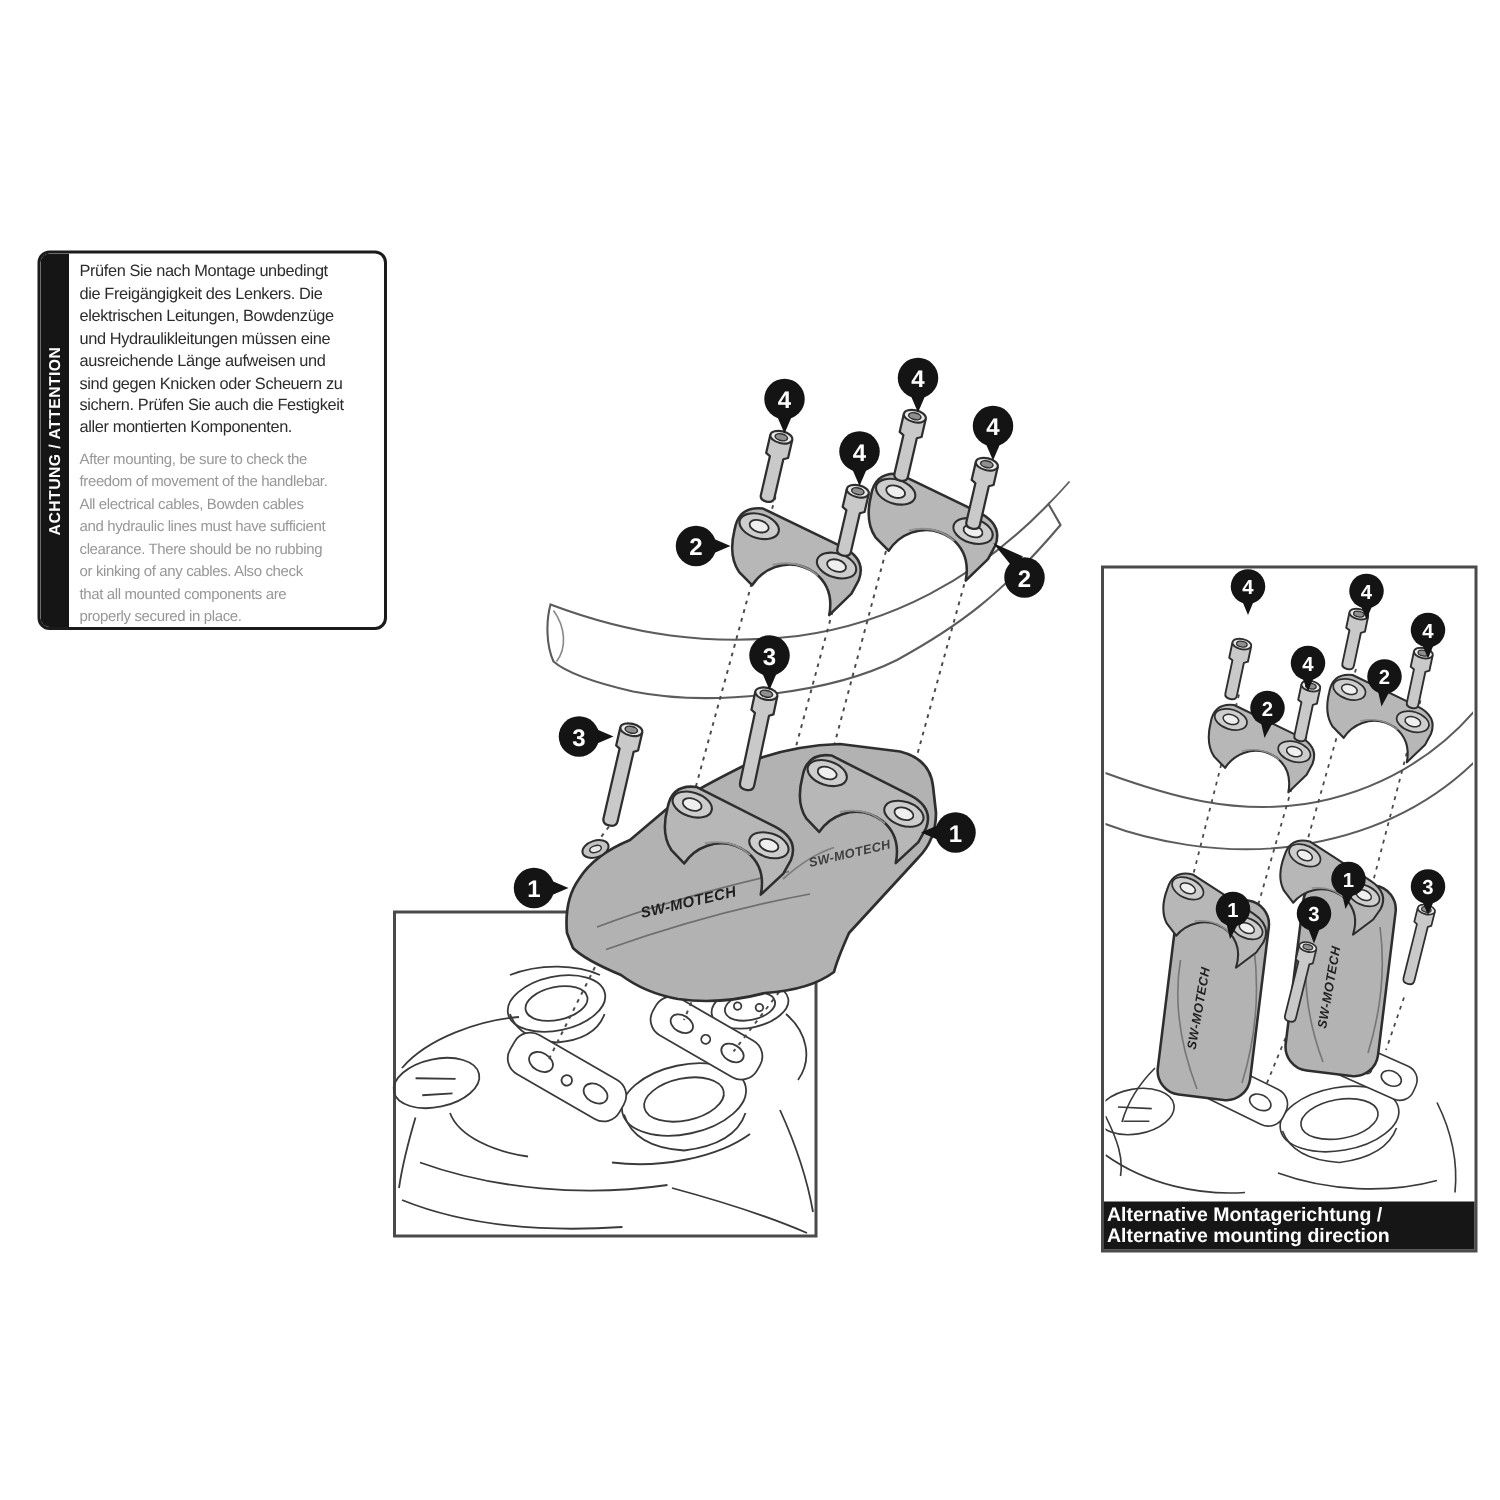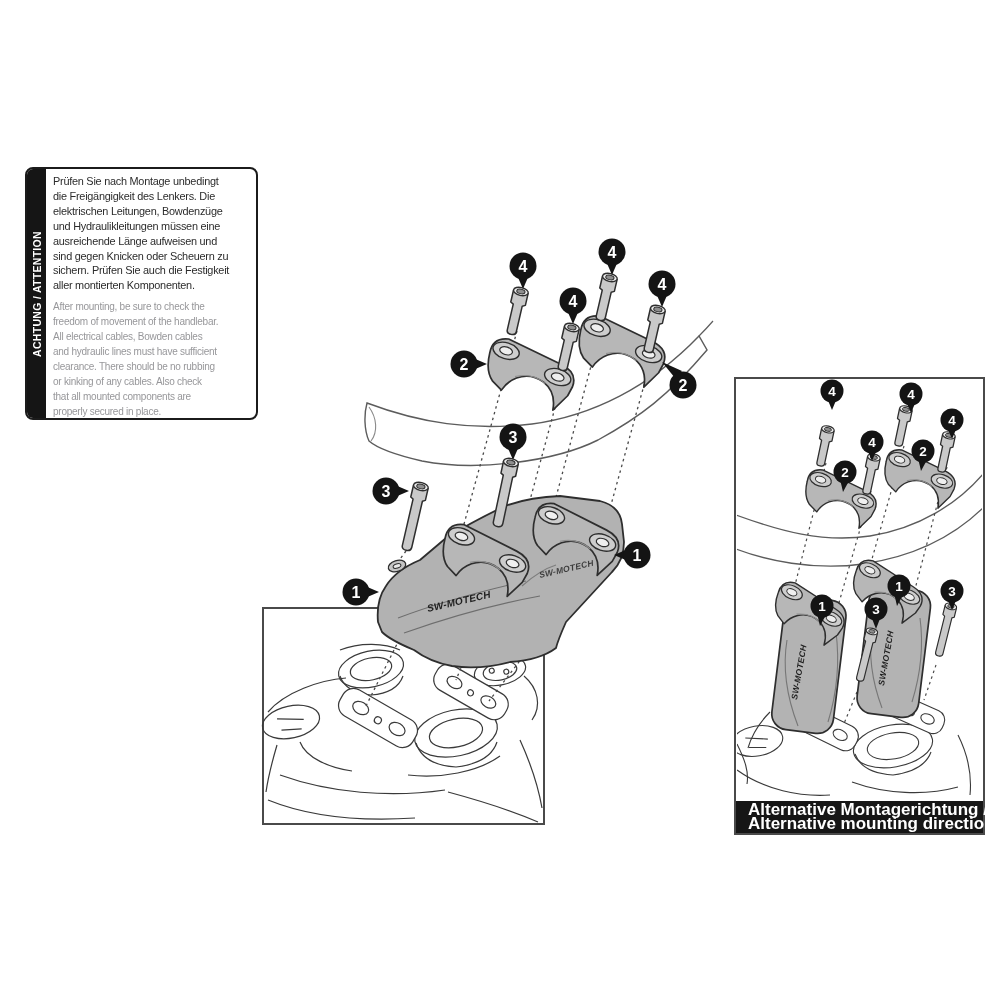--- a/index.html
+++ b/index.html
@@ -12,22 +12,22 @@
   .warn-bar{position:relative;width:19px;flex:0 0 19px;background:#151515;}
   .warn-bar span{position:absolute;left:50%;top:50%;transform:translate(-50%,-50%) rotate(-90deg);
     white-space:nowrap;color:#fff;font-weight:bold;font-size:10.5px;letter-spacing:.3px;}
   .warn-text{flex:1;padding:5px 4px 4px 7px;}
   .warn-de{font-size:10.9px;line-height:14.9px;letter-spacing:-0.25px;color:#2c2c2c;
     white-space:pre;font-weight:500;}
   .warn-en{margin-top:7px;font-size:10px;line-height:14.9px;letter-spacing:-0.25px;
     color:#97979a;white-space:pre;}
   
   .alt-caption{position:absolute;left:736px;top:801px;width:247px;height:32px;background:#161616;
-    color:#ffffff;font-weight:bold;font-size:17px;line-height:13.8px;white-space:pre;
-    padding:2px 0 0 12px;box-sizing:border-box;}
+    color:#ffffff;font-weight:bold;font-size:13px;line-height:13.8px;white-space:pre;
+    padding:2px 0 0 2px;box-sizing:border-box;}
   .balloon-text{font-weight:bold;fill:#ffffff;text-anchor:middle;}
   .logo-text{font-weight:bold;font-style:italic;fill:#1f1f1f;letter-spacing:.3px;}
 </style>
 </head>
 <body>
 
 <div class="canvas">
 
   <div class="warning-box">
     <div class="warn-bar">

